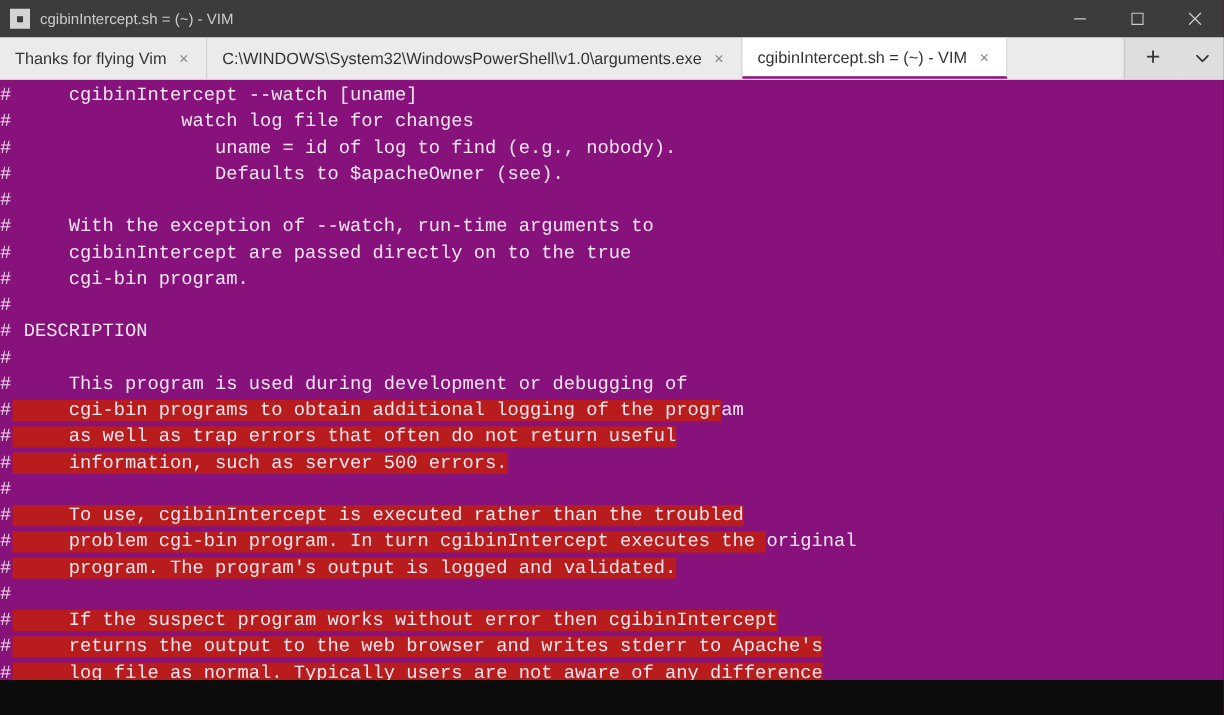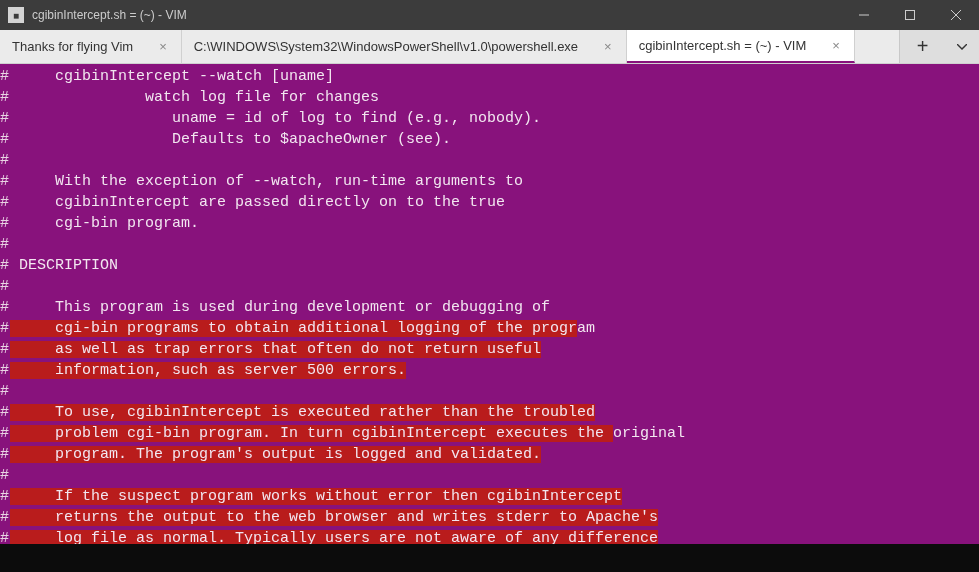--- a/index.html
+++ b/index.html
@@ -49,21 +49,21 @@
   align-items: stretch;
   border-bottom: 1px solid #d0d0d0;
 }
 .tab {
   display: flex;
   align-items: center;
   padding: 0 12px;
   font-size: 13px;
   color: #333;
   border-right: 1px solid #d0d0d0;
-  gap: 24px;
+  gap: 8px;
   background: #ebebeb;
   justify-content: center;
 }
 .tab.active {
   background: #ffffff;
   border-bottom: 2px solid #88127c;
 }
 .tab .tab-close {
   font-size: 13px;
   color: #888;
@@ -135,21 +135,21 @@
       </svg>
   </div>
 </div>
 
 <div class="tabbar">
   <div class="tab">
     <span>Thanks for flying Vim</span>
     <span class="tab-close">×</span>
   </div>
   <div class="tab">
-    <span>C:\WINDOWS\System32\WindowsPowerShell\v1.0\powershell.exe</span>
+    <span>C:\WINDOWS\System32\WindowsPowerShell\v1.0\arguments.exe</span>
     <span class="tab-close">×</span>
   </div>
   <div class="tab active">
     <span>cgibinIntercept.sh = (~) - VIM</span>
     <span class="tab-close">×</span>
   </div>
   <div class="tab-spacer"></div>
   <div class="new-tab">
     <span>+</span>
   </div>

